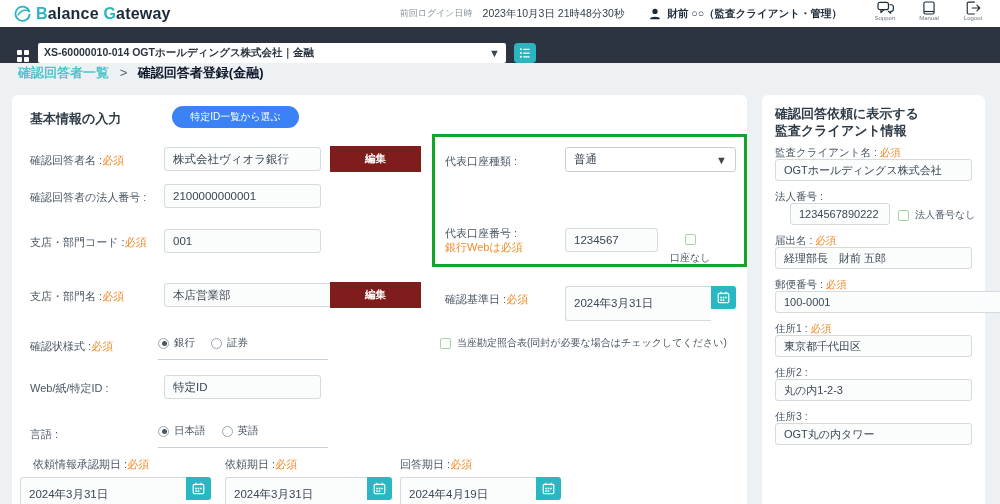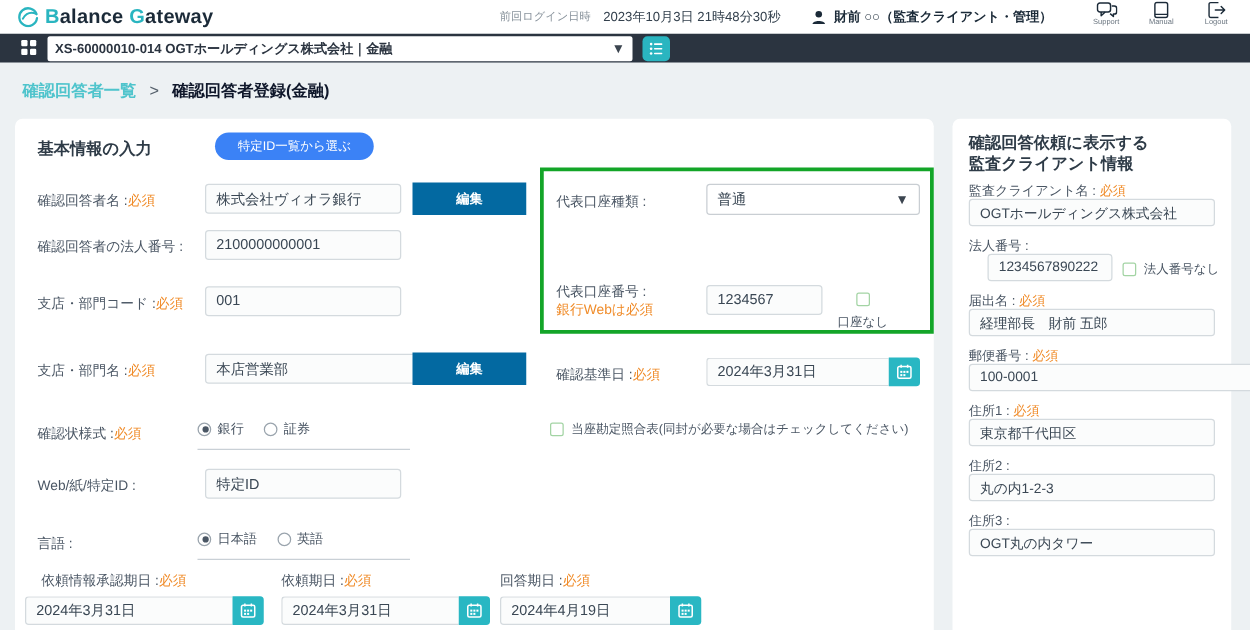--- a/index.html
+++ b/index.html
@@ -12,21 +12,21 @@
   .brand-text { font-size:16px; font-weight:bold; letter-spacing:.2px; color:#1b2a38; }
   .brand-text .teal { color:#2ab5c0; }
   .top-right { position:absolute; right:10px; top:0; height:27px; display:flex; align-items:center; gap:10px; }
   .lastlogin-label { font-size:9px; color:#8a949d; }
   .lastlogin-value { font-size:10.5px; color:#33404d; margin-right:14px; }
   .user { display:flex; align-items:center; gap:5px; font-size:10.5px; color:#1b2a38; font-weight:bold; margin-right:16px;}
   .hdr-iconbtn { width:34px; height:26px; display:flex; flex-direction:column; align-items:center; justify-content:flex-start; cursor:pointer; }
   .hdr-iconbtn .cap { font-size:6px; color:#6b7680; margin-top:0px; }
 
   
-  .engbar { position:absolute; top:27px; left:0; width:100%; height:23px; background:#2b3440; display:flex; align-items:center; z-index:5; }
+  .engbar { position:absolute; top:27px; left:0; width:100%; height:36px; background:#2b3440; display:flex; align-items:flex-end; z-index:5; }
   .grid-icon { width:13px; height:13px; margin-left:17px; display:grid; grid-template-columns:5px 5px; grid-template-rows:5px 5px; gap:2px; }
   .grid-icon span { background:#ffffff; border-radius:1px; }
   .eng-select { margin-left:8px; width:468px; height:20px; background:#ffffff; border-radius:2px; display:flex; align-items:center; padding:0 6px; font-size:10.5px; color:#2b3440; font-weight:bold; cursor:pointer; }
   .eng-select .txt { flex:1; white-space:nowrap; overflow:hidden; }
   .eng-select .caret { color:#3c4550; font-size:11px; }
   .list-btn { margin-left:8px; width:22px; height:20px; background:#2ab5c0; border:none; border-radius:4px; display:flex; align-items:center; justify-content:center; cursor:pointer; }
 
   
   .breadcrumb { position:absolute; top:64px; left:18px; font-size:13px; font-weight:bold; }
   .breadcrumb .link { color:#4fc4cc; cursor:pointer; }
@@ -37,29 +37,29 @@
   .panel { position:absolute; background:#ffffff; border-radius:6px; }
   .panel.main { left:12px; top:95px; width:735px; height:420px; }
   .panel.side { left:762px; top:95px; width:223px; height:420px; }
   .lbl { position:absolute; font-size:11px; color:#4a5664; white-space:nowrap; }
   .req { color:#f08c2a; }
   .note-orange { color:#f08c2a; }
   .inp { position:absolute; height:24px; background:#fbfcfc; border:1px solid #d4dade; border-radius:3px; font-size:11.5px; color:#3a4754; padding:0 8px; font-family:"Liberation Sans","DejaVu Sans",sans-serif; }
   .inp.side-inp { height:22px; font-size:11px; }
   .sec-title { position:absolute; font-size:13px; font-weight:bold; color:#2e3b47; }
 
-  .btn-teal { position:absolute; background:#0369a1; color:#ffffff; border:none; border-radius:0; font-size:10.5px; font-weight:bold; cursor:pointer; font-family:inherit; }
+  .btn-teal { position:absolute; background:#7f1d1d; color:#ffffff; border:none; border-radius:0; font-size:10.5px; font-weight:bold; cursor:pointer; font-family:inherit; }
   .btn-pill { position:absolute; background:#3b82f6; color:#ffffff; border:none; border-radius:11px; font-size:10px; cursor:pointer; font-family:inherit; }
 
   .select-box { position:absolute; background:#ffffff; border:1px solid #c9ced3; border-radius:3px; display:flex; align-items:center; padding:0 8px; font-size:11.5px; color:#3a4754; cursor:pointer; }
   .select-box .txt { flex:1; }
   .select-box .caret { color:#3c4550; font-size:11px; }
 
   .date-group { position:absolute; display:flex; }
-  .date-inp { height:23px; background:#fbfcfc; border:1px solid #d4dade; border-right:none; border-radius:3px 0 0 3px; font-size:11.5px; color:#3a4754; padding:0 8px; display:flex; align-items:center; }
+  .date-inp { height:35px; background:#fbfcfc; border:1px solid #d4dade; border-right:none; border-radius:3px 0 0 3px; font-size:11.5px; color:#3a4754; padding:0 8px; display:flex; align-items:center; }
   .cal-btn { width:25px; height:23px; background:#29b7c3; border:none; border-radius:0 3px 3px 0; display:flex; align-items:center; justify-content:center; cursor:pointer; }
 
   .radio-row { position:absolute; display:flex; align-items:center; gap:16px; border-bottom:1px solid #c9d0d6; padding-bottom:9px; width:170px; }
   .radio-opt { display:flex; align-items:center; gap:5px; font-size:10.5px; color:#4a5664; cursor:pointer; }
   .radio { width:11px; height:11px; border:1px solid #9aa4ad; border-radius:50%; background:#fff; position:relative; }
   .radio.checked:after { content:""; position:absolute; left:2.5px; top:2.5px; width:5px; height:5px; border-radius:50%; background:#4a5664; }
 
   .cb-row { position:absolute; display:flex; align-items:center; gap:6px; font-size:10px; color:#4a5664; }
   .cb { width:11px; height:11px; border:1.5px solid #a3d4a4; border-radius:2px; background:#ffffff; cursor:pointer; flex:none; }
 

